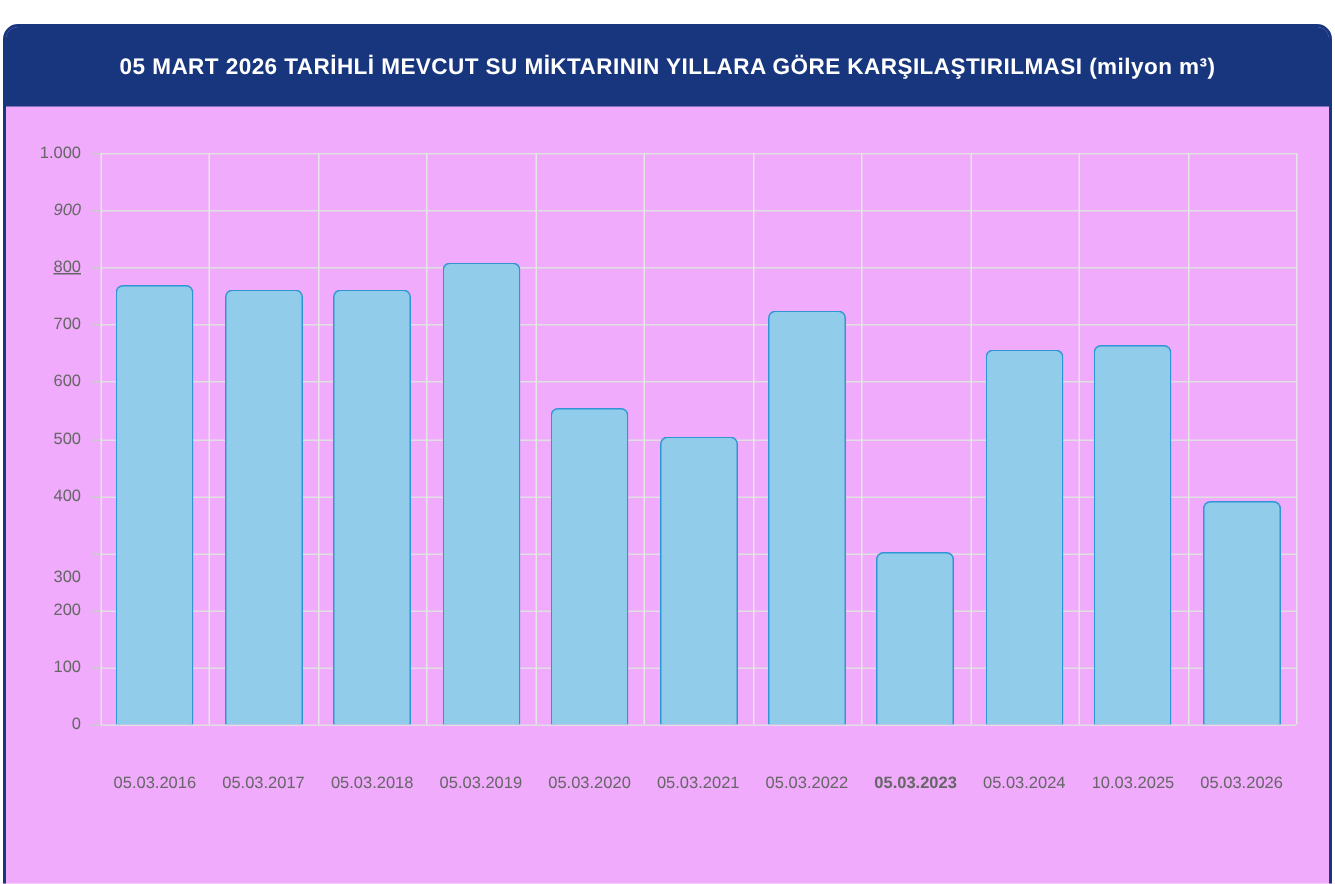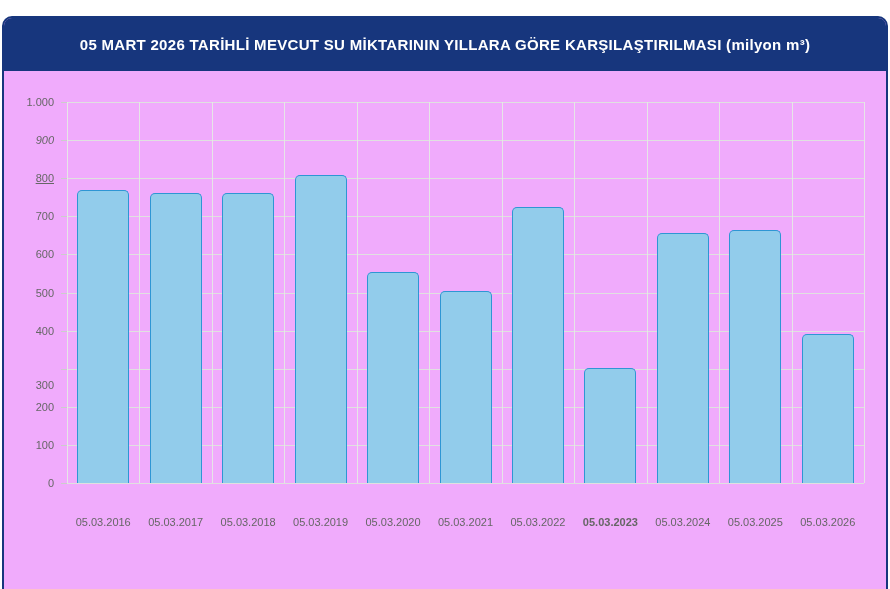--- a/index.html
+++ b/index.html
@@ -119,17 +119,17 @@
       <div class="y-label" style="top: 24px; text-align: right;">1.000</div>
       <div class="x-label" style="left: 63px; width: 72.4545px; top: 420px;">05.03.2016</div>
       <div class="x-label" style="left: 135.455px; width: 72.4545px; top: 420px;">05.03.2017</div>
       <div class="x-label" style="left: 207.909px; width: 72.4545px; top: 420px;">05.03.2018</div>
       <div class="x-label" style="left: 280.364px; width: 72.4545px; top: 420px;">05.03.2019</div>
       <div class="x-label" style="left: 352.818px; width: 72.4545px; top: 420px;">05.03.2020</div>
       <div class="x-label" style="left: 425.273px; width: 72.4545px; top: 420px;">05.03.2021</div>
       <div class="x-label" style="left: 497.727px; width: 72.4545px; top: 420px;">05.03.2022</div>
       <div class="x-label" style="left: 570.182px; width: 72.4545px; top: 420px; font-weight: bold;">05.03.2023</div>
       <div class="x-label" style="left: 642.636px; width: 72.4545px; top: 420px;">05.03.2024</div>
-      <div class="x-label" style="left: 715.091px; width: 72.4545px; top: 420px;">05.03.2025</div>
+      <div class="x-label" style="left: 715.091px; width: 72.4545px; top: 420px;">10.03.2025</div>
       <div class="x-label" style="left: 787.545px; width: 72.4545px; top: 420px;">05.03.2026</div>
     </div>
 
 </div>
 
 </body></html>

